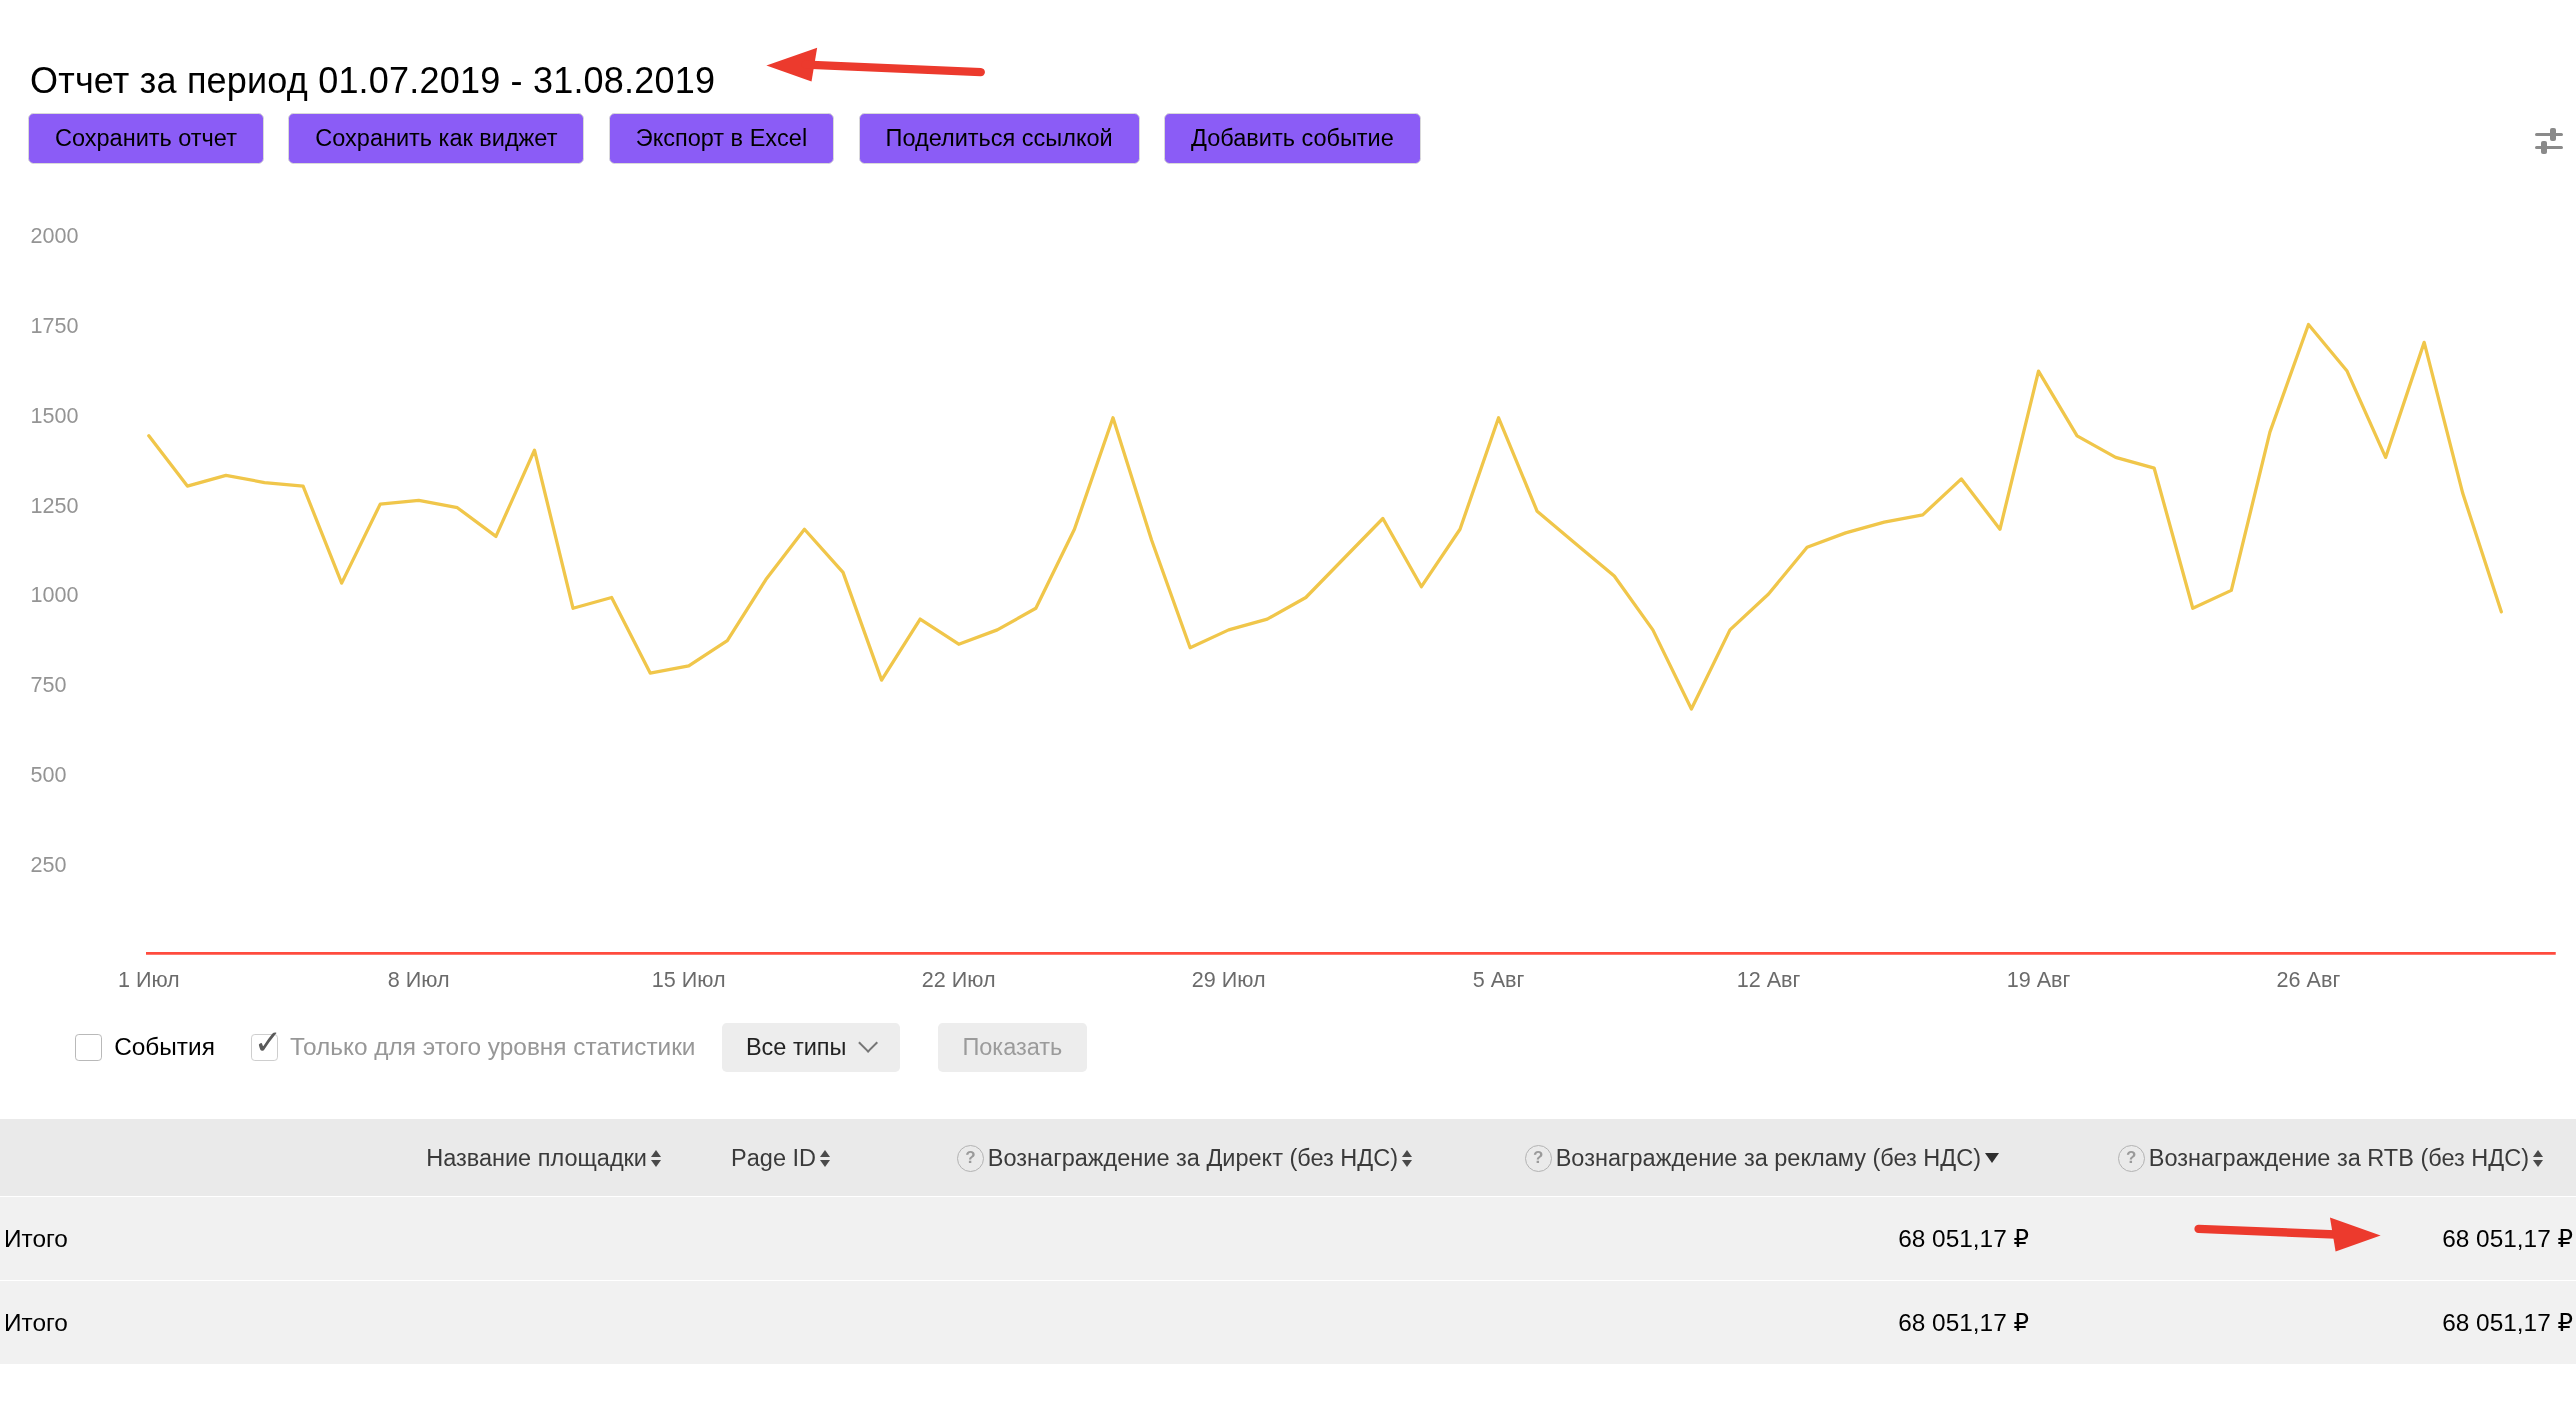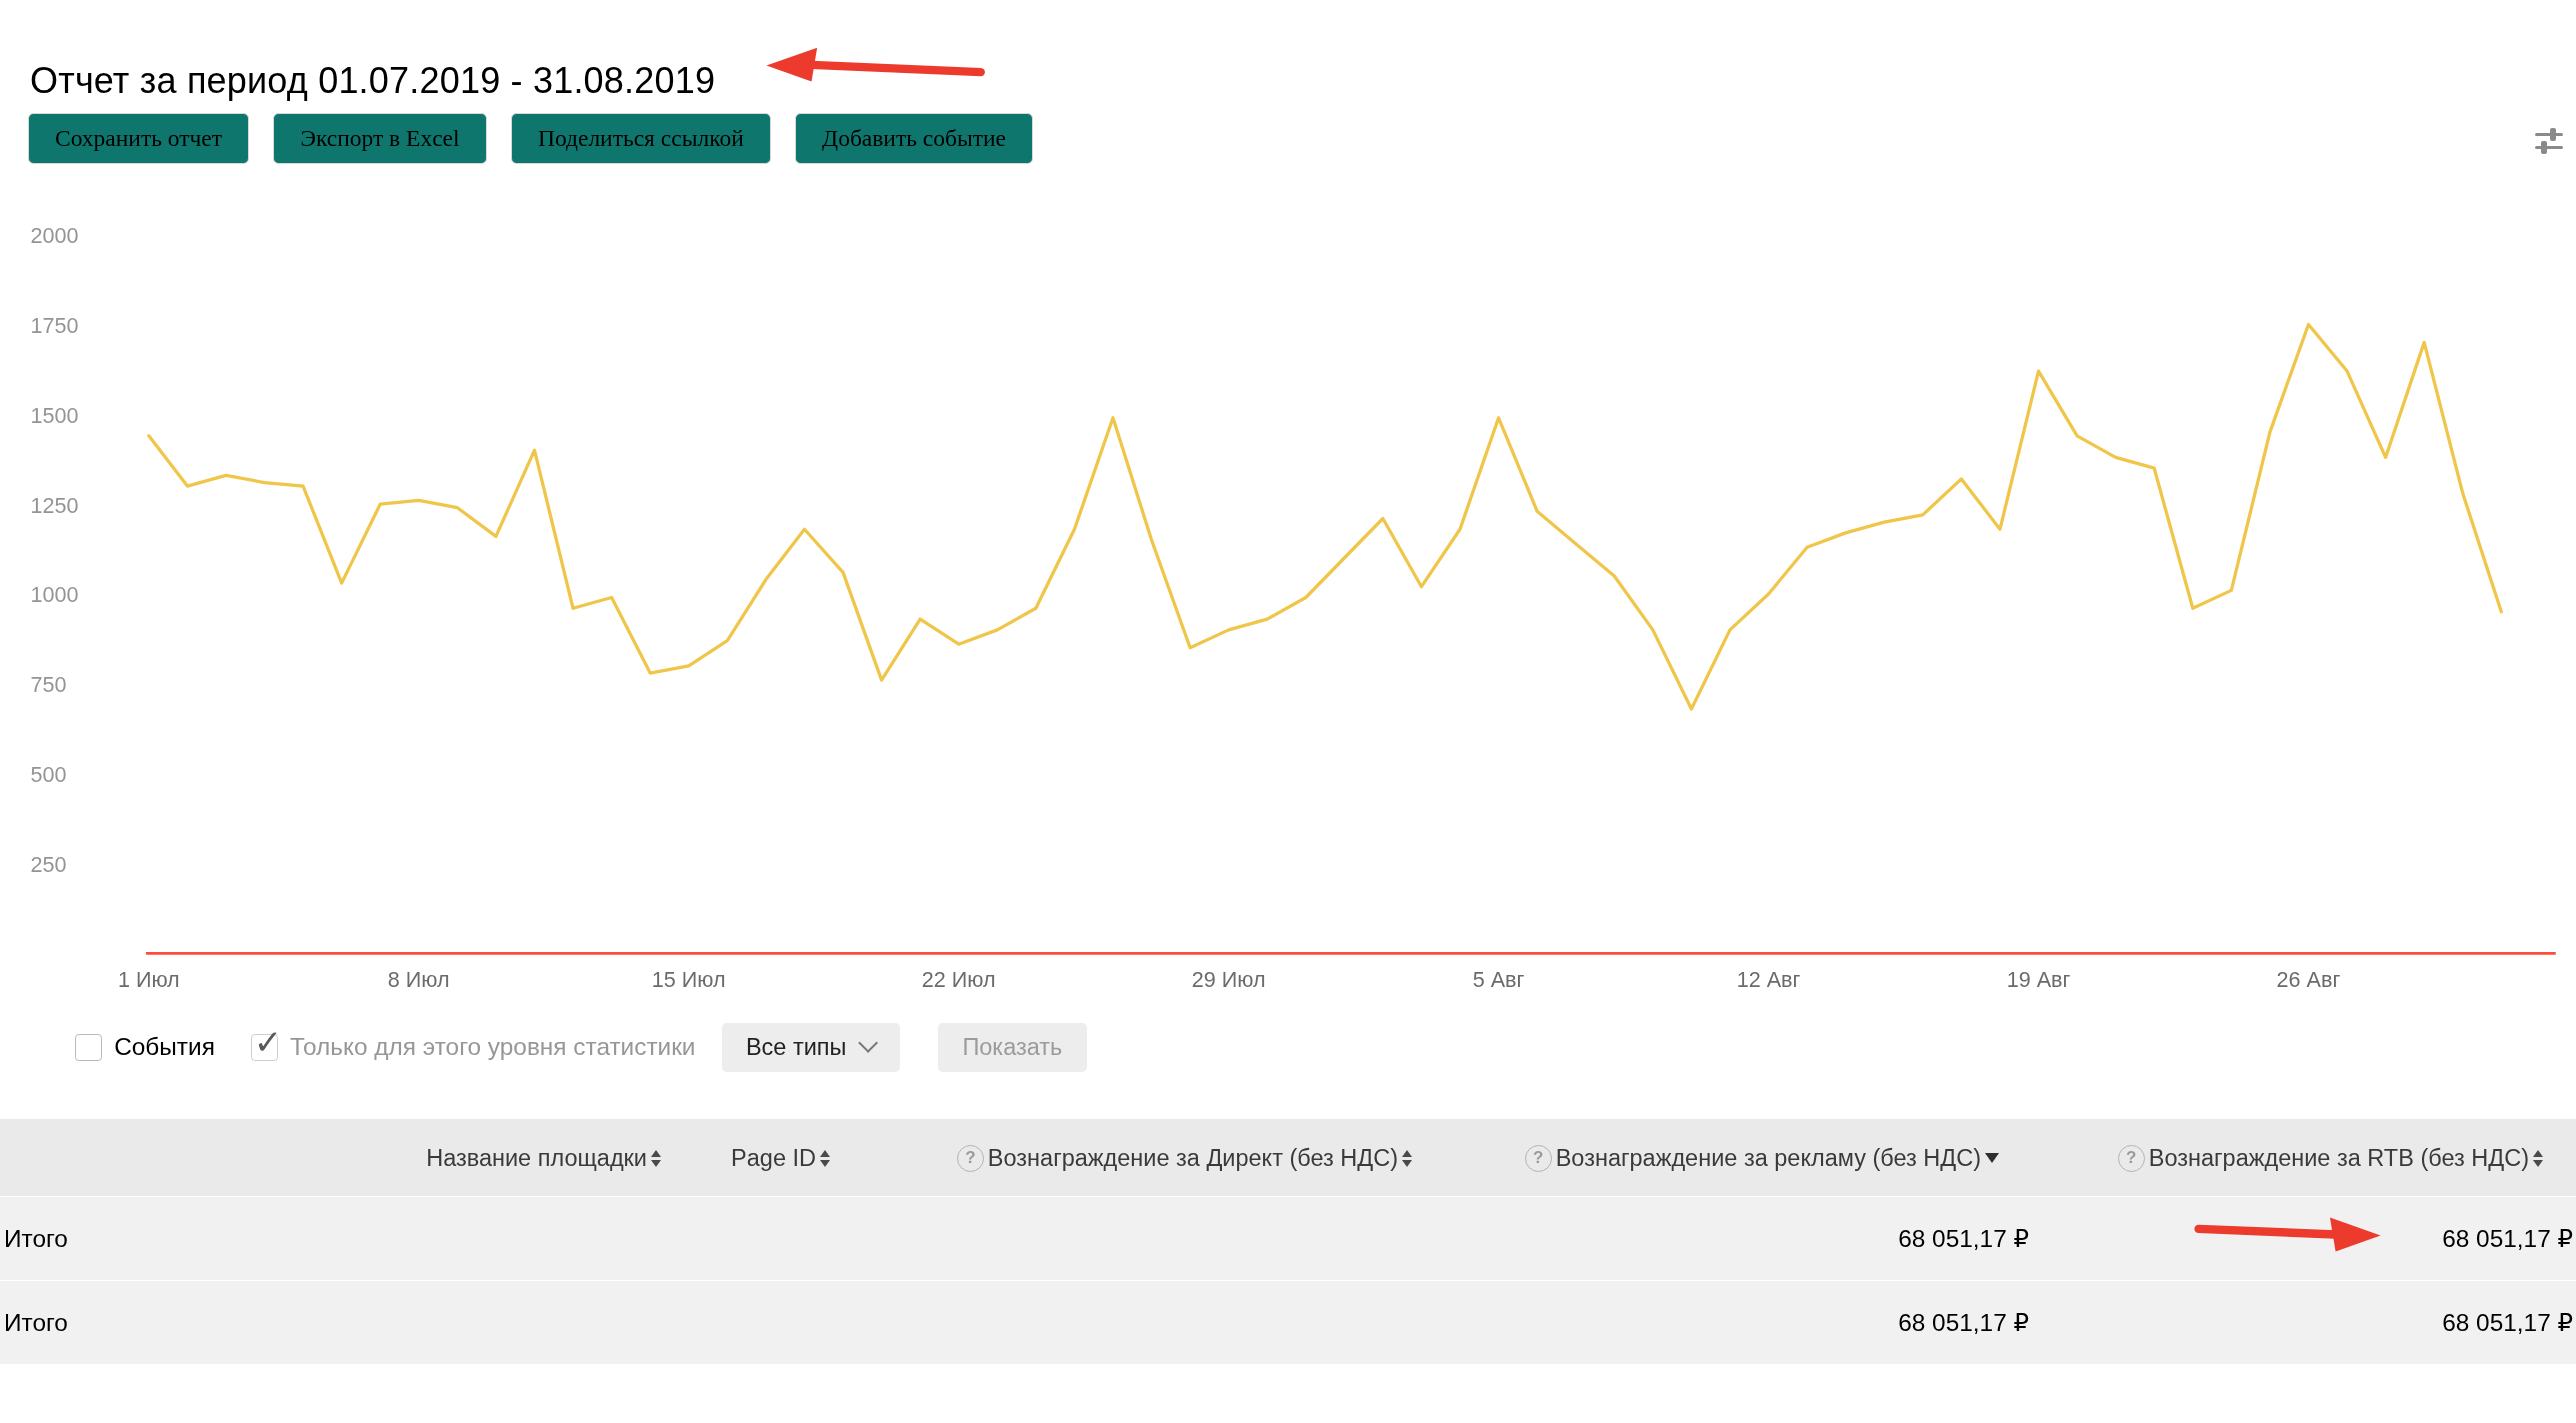--- a/index.html
+++ b/index.html
@@ -5,22 +5,22 @@
   html,body{margin:0;padding:0;}
   body{
     width:2576px;height:1423px;position:relative;overflow:hidden;
     background:#fff;color:#000;
     font-family:"Liberation Sans","DejaVu Sans",sans-serif;
   }
   
   .page-title{position:absolute;top:36px;left:30px;font-size:36px;font-weight:400;letter-spacing:0.2px;}
   .toolbar{position:absolute;top:113px;left:28px;display:flex;gap:24.4px;}
   .toolbar button{
-    height:51px;padding:0 26px;background:#0f766e;border:1.9px solid #d9d9d9;border-radius:5.6px;
-    font-size:23.5px;font-family:Liberation Serif, serif;color:#000;cursor:pointer;white-space:nowrap;
+    height:51px;padding:0 26px;background:#8b5cf6;border:1.9px solid #d9d9d9;border-radius:5.6px;
+    font-size:23.5px;font-family:Liberation Sans, sans-serif;color:#000;cursor:pointer;white-space:nowrap;
   }
   .settings-icon{position:absolute;top:124px;right:11.3px;width:32px;height:32px;cursor:pointer;}
   .arrow-svg{position:absolute;pointer-events:none;}
   .arrow-title{left:757px;top:43px;}
   .arrow-total{left:2193px;top:1211px;}
   
   .chart-wrap{position:absolute;top:197px;left:0;width:2576px;height:807px;}
   .chart-wrap svg{width:100%;height:100%;display:block;}
   text.y-tick{fill:#949494;font-size:23px;}
   text.x-tick{fill:#6b6b6b;font-size:23px;}
@@ -75,20 +75,21 @@
 
 <h1 class="page-title">Отчет за период 01.07.2019 - 31.08.2019</h1>
 
 <svg class="arrow-svg arrow-title" width="235" height="47" viewBox="0 0 250 50">
   <polygon points="10,24 64,5 58,41" fill="#ec3a2d"></polygon>
   <path d="M52 23 L238 31" stroke="#ec3a2d" stroke-width="9" stroke-linecap="round" fill="none"></path>
 </svg>
 
 <div class="toolbar">
   <button>Сохранить отчет</button>
+  <button>Сохранить как виджет</button>
   <button>Экспорт в Excel</button>
   <button>Поделиться ссылкой</button>
   <button>Добавить событие</button>
 </div>
 
 <svg class="settings-icon" viewBox="0 0 32 32">
   <rect x="2" y="9" width="28" height="3" rx="1.5" fill="#8a8a8a"></rect>
   <rect x="17" y="4" width="6" height="13" rx="2" fill="#8a8a8a"></rect>
   <rect x="2" y="22" width="28" height="3" rx="1.5" fill="#8a8a8a"></rect>
   <rect x="8" y="17" width="6" height="13" rx="2" fill="#8a8a8a"></rect>

